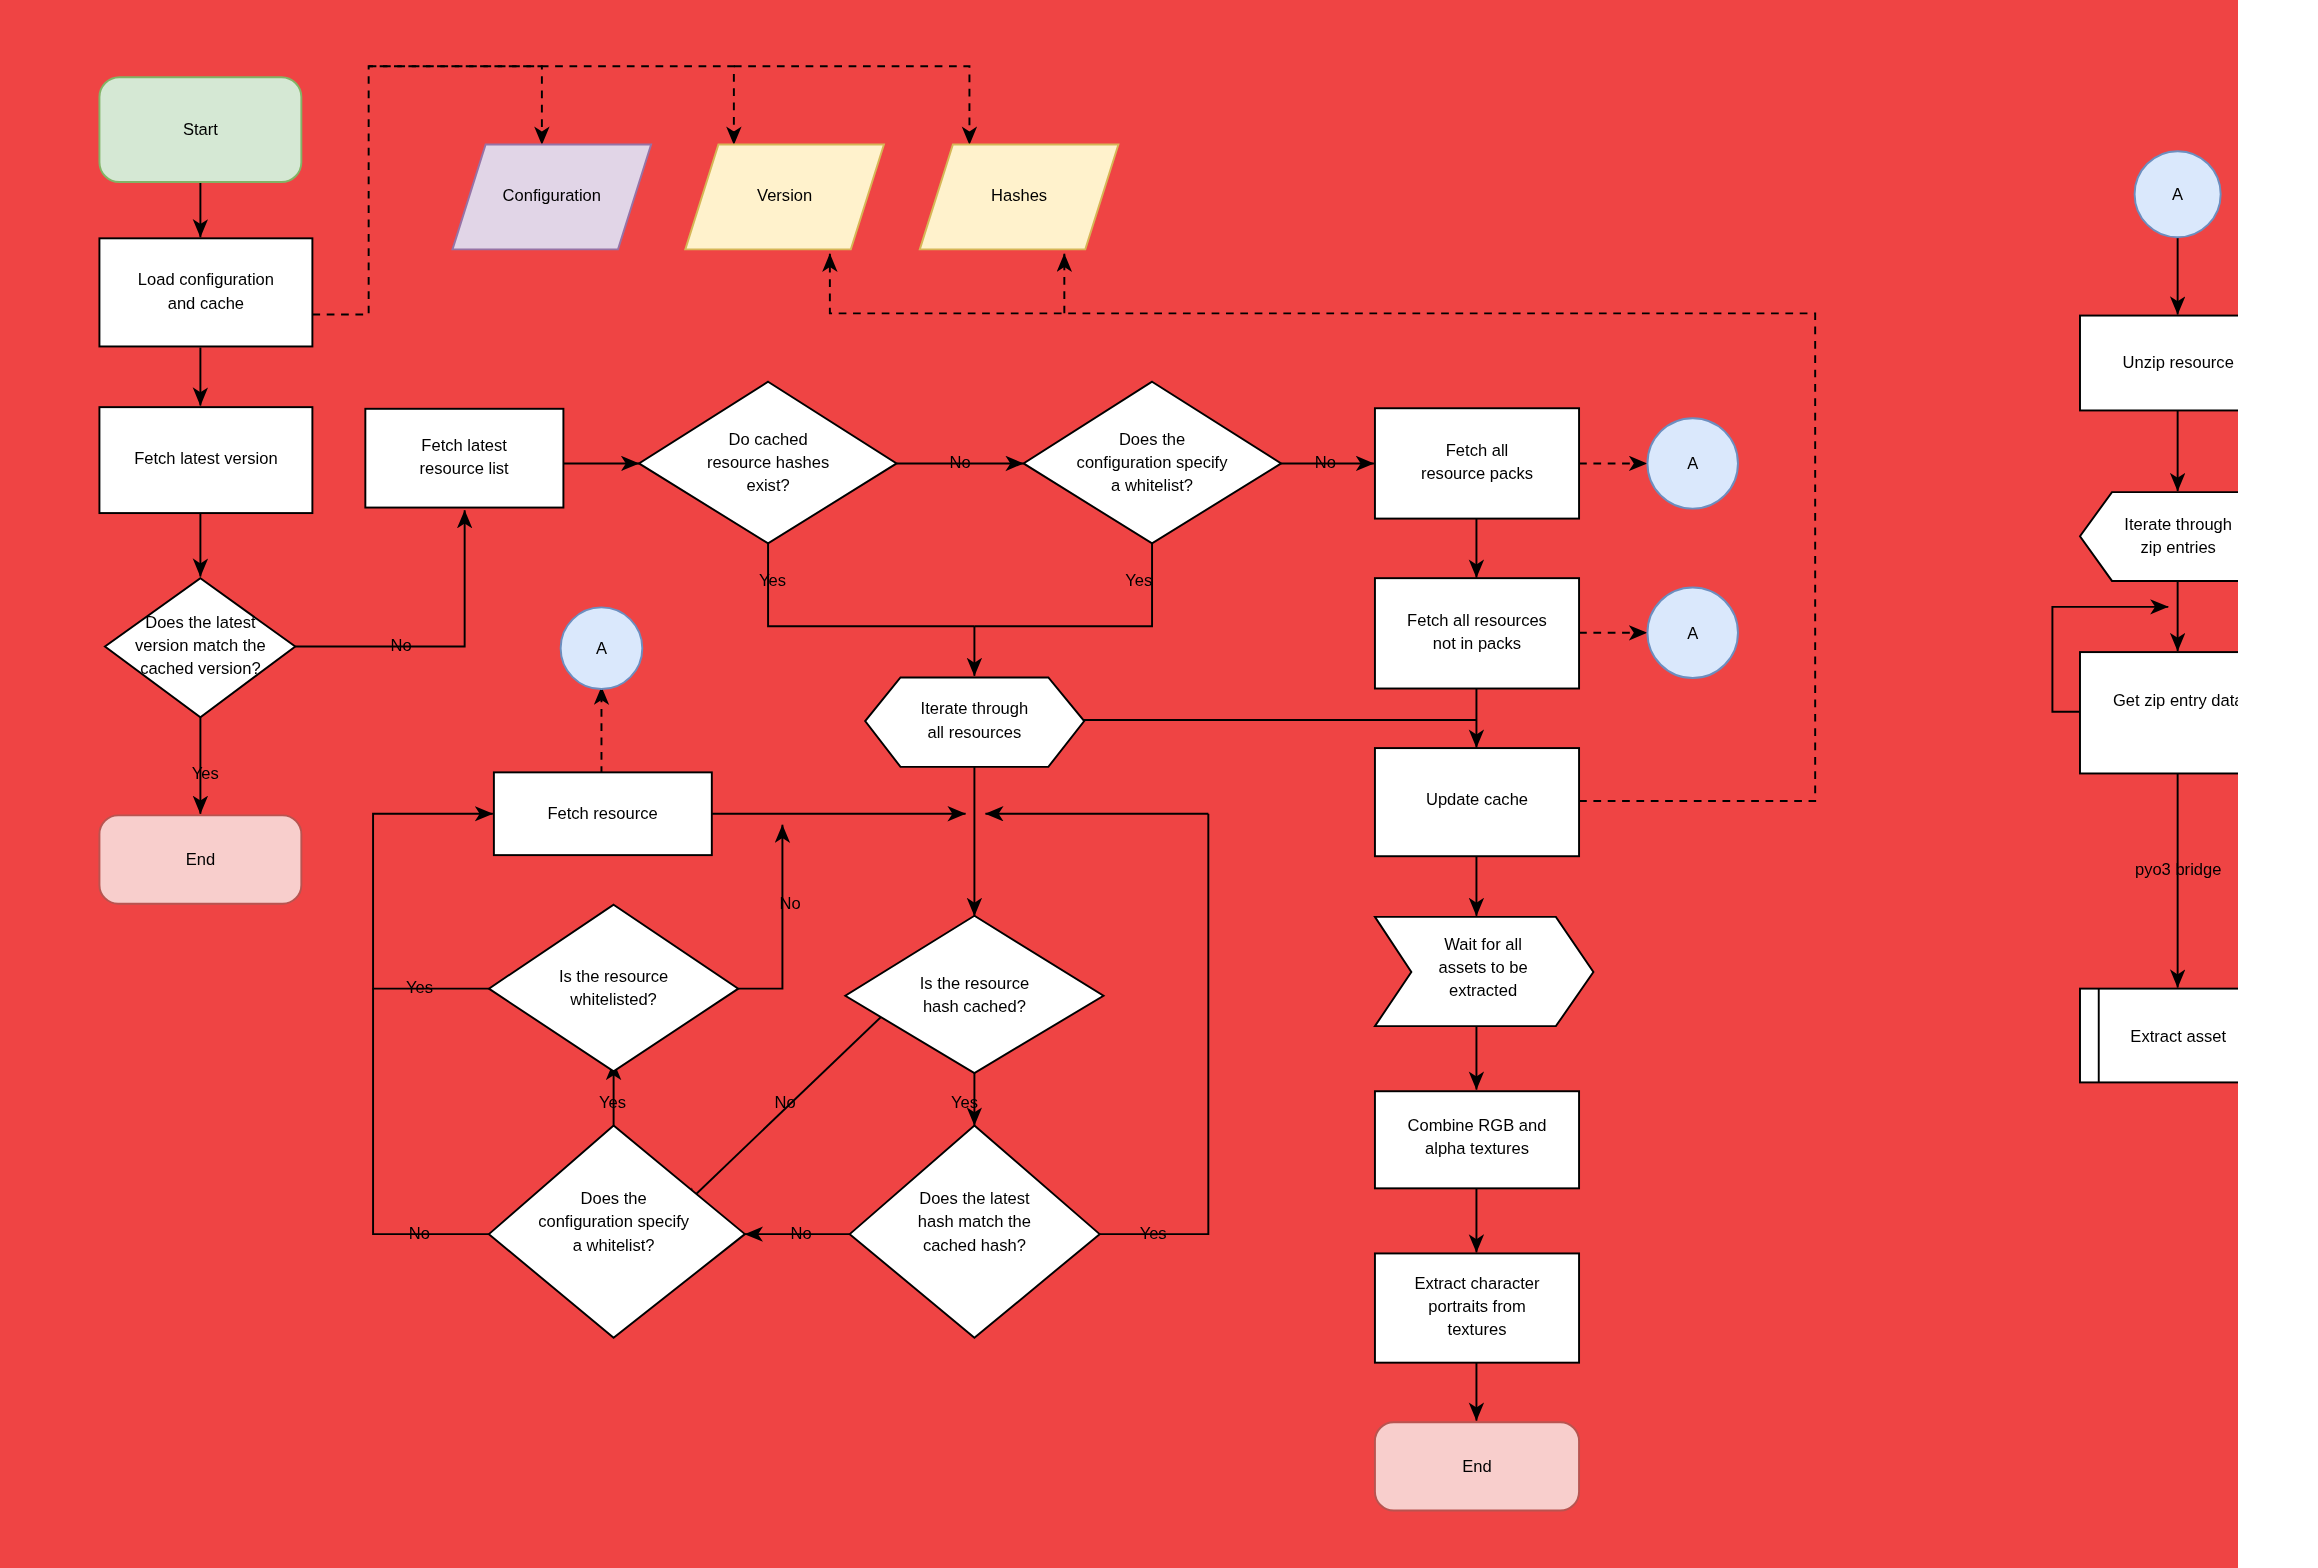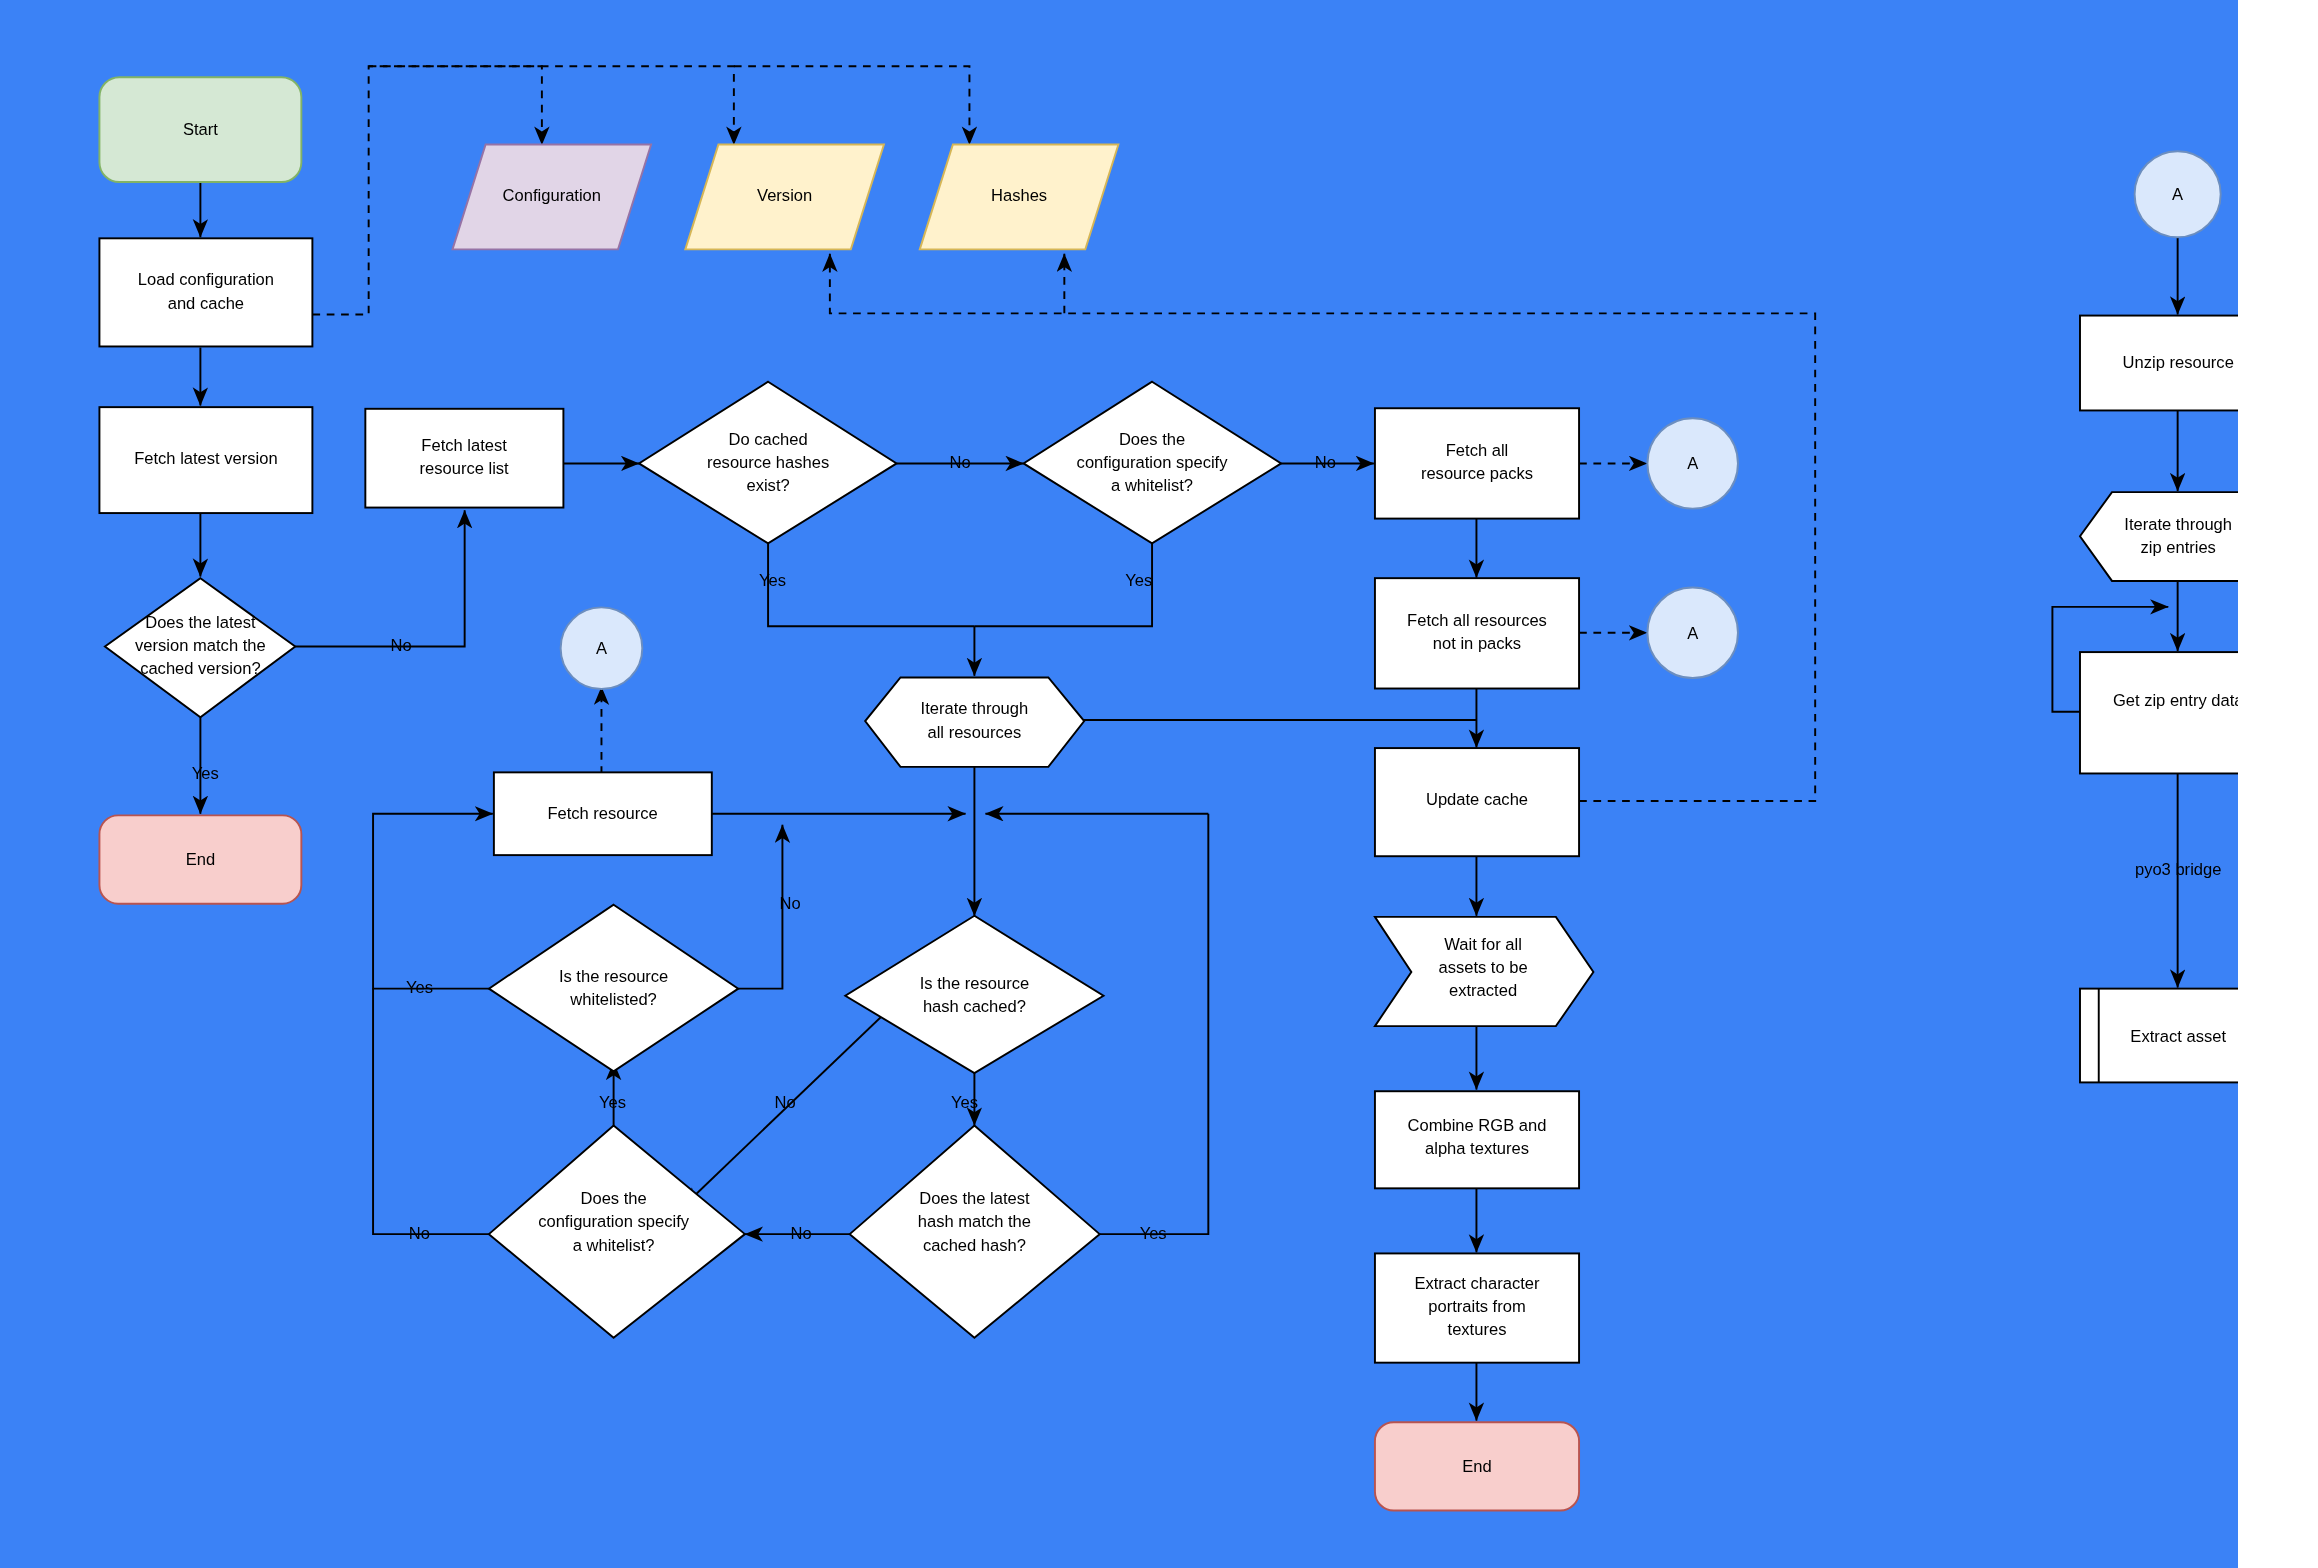--- a/index.html
+++ b/index.html
@@ -1,17 +1,17 @@
 <!DOCTYPE html>
 <html style="font-size:8.8px"><head>
 <meta charset="utf-8">
 <style>
   html,body{margin:0;padding:0;background:#ffffff;}
   body{font-family:"Liberation Sans",sans-serif;}
-  #stage{position:relative;width:2238px;height:1569px;background:#3b82f6;overflow:hidden;}
+  #stage{position:relative;width:2238px;height:1569px;background:#ef4444;overflow:hidden;}
   svg{display:block;}
   .nodetext{font-family:"Liberation Sans",sans-serif;font-size:30px;fill:#000000;text-anchor:middle;dominant-baseline:middle;}
   .edgelabel{font-family:"Liberation Sans",sans-serif;font-size:30px;fill:#000000;text-anchor:middle;dominant-baseline:middle;}
   .shape{stroke-width:3.5;}
   .plain{fill:#ffffff;stroke:#000000;}
   .edge{stroke:#000000;stroke-width:3.5;fill:none;}
   .edge-dashed{stroke:#000000;stroke-width:3.5;fill:none;stroke-dasharray:14 12;}
 </style>
 </head>
 <body>

